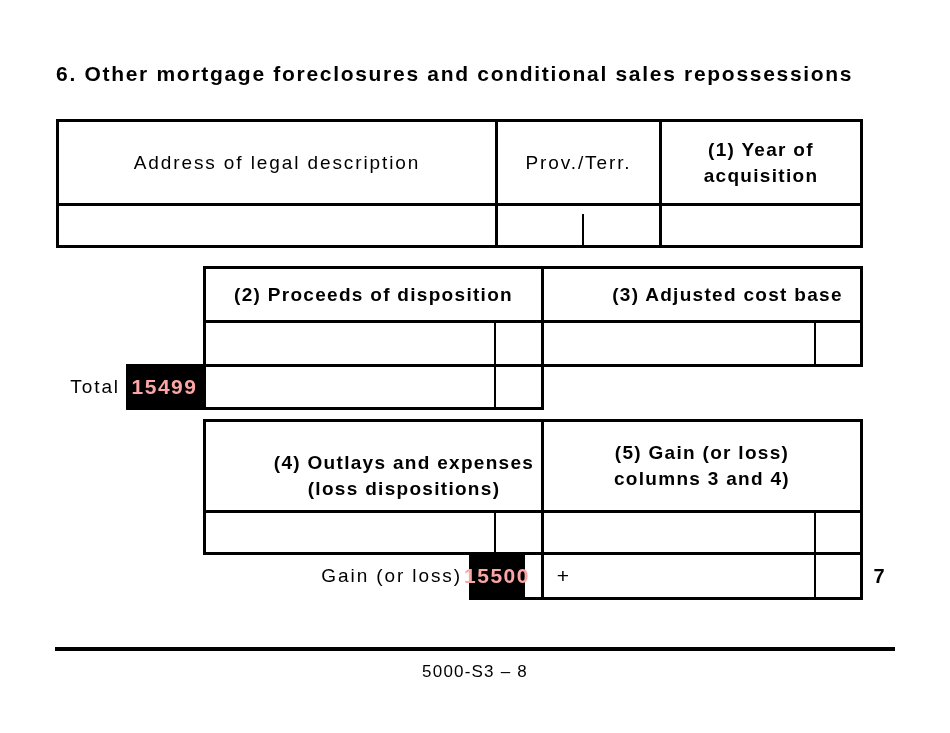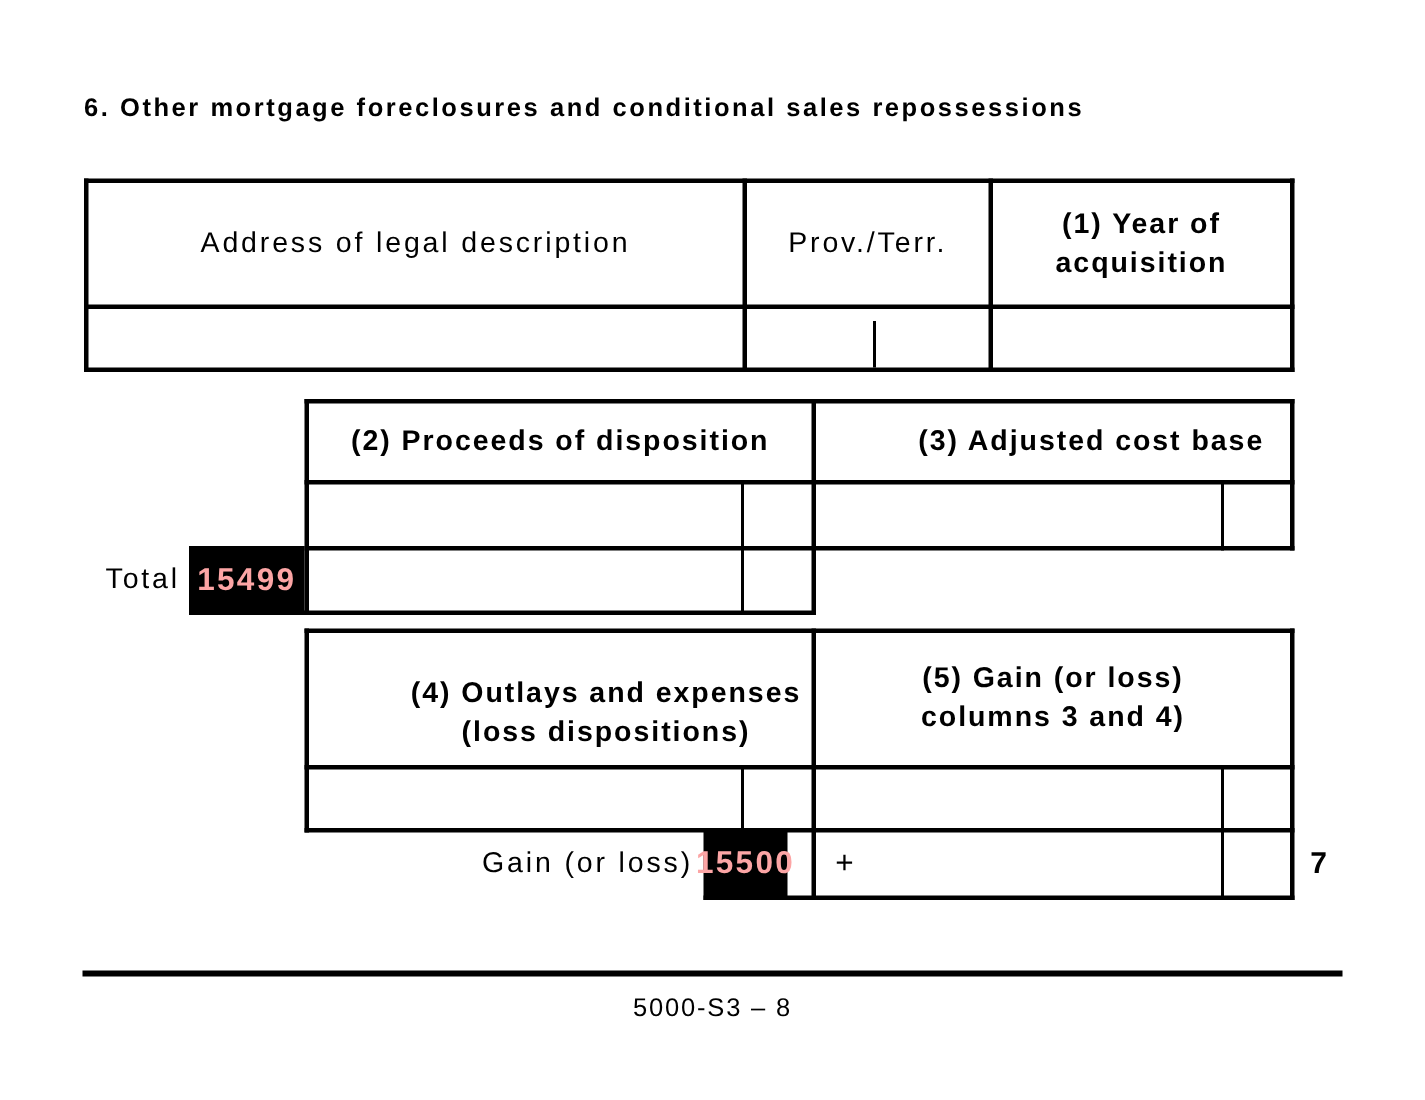--- a/index.html
+++ b/index.html
@@ -15,21 +15,21 @@
     color: #000000;
     font-family: "Liberation Sans", "DejaVu Sans", sans-serif;
     overflow: hidden;
   }
   .ln { position: absolute; background: #000000; }
   .title {
     position: absolute;
     left: 56px;
     top: 62px;
     width: 860px;
-    font-size: 17px;
+    font-size: 21px;
     font-weight: bold;
     letter-spacing: 1.7px;
     white-space: nowrap;
   }
   .hcell {
     position: absolute;
     display: flex;
     align-items: center;
     justify-content: center;
     text-align: center;

